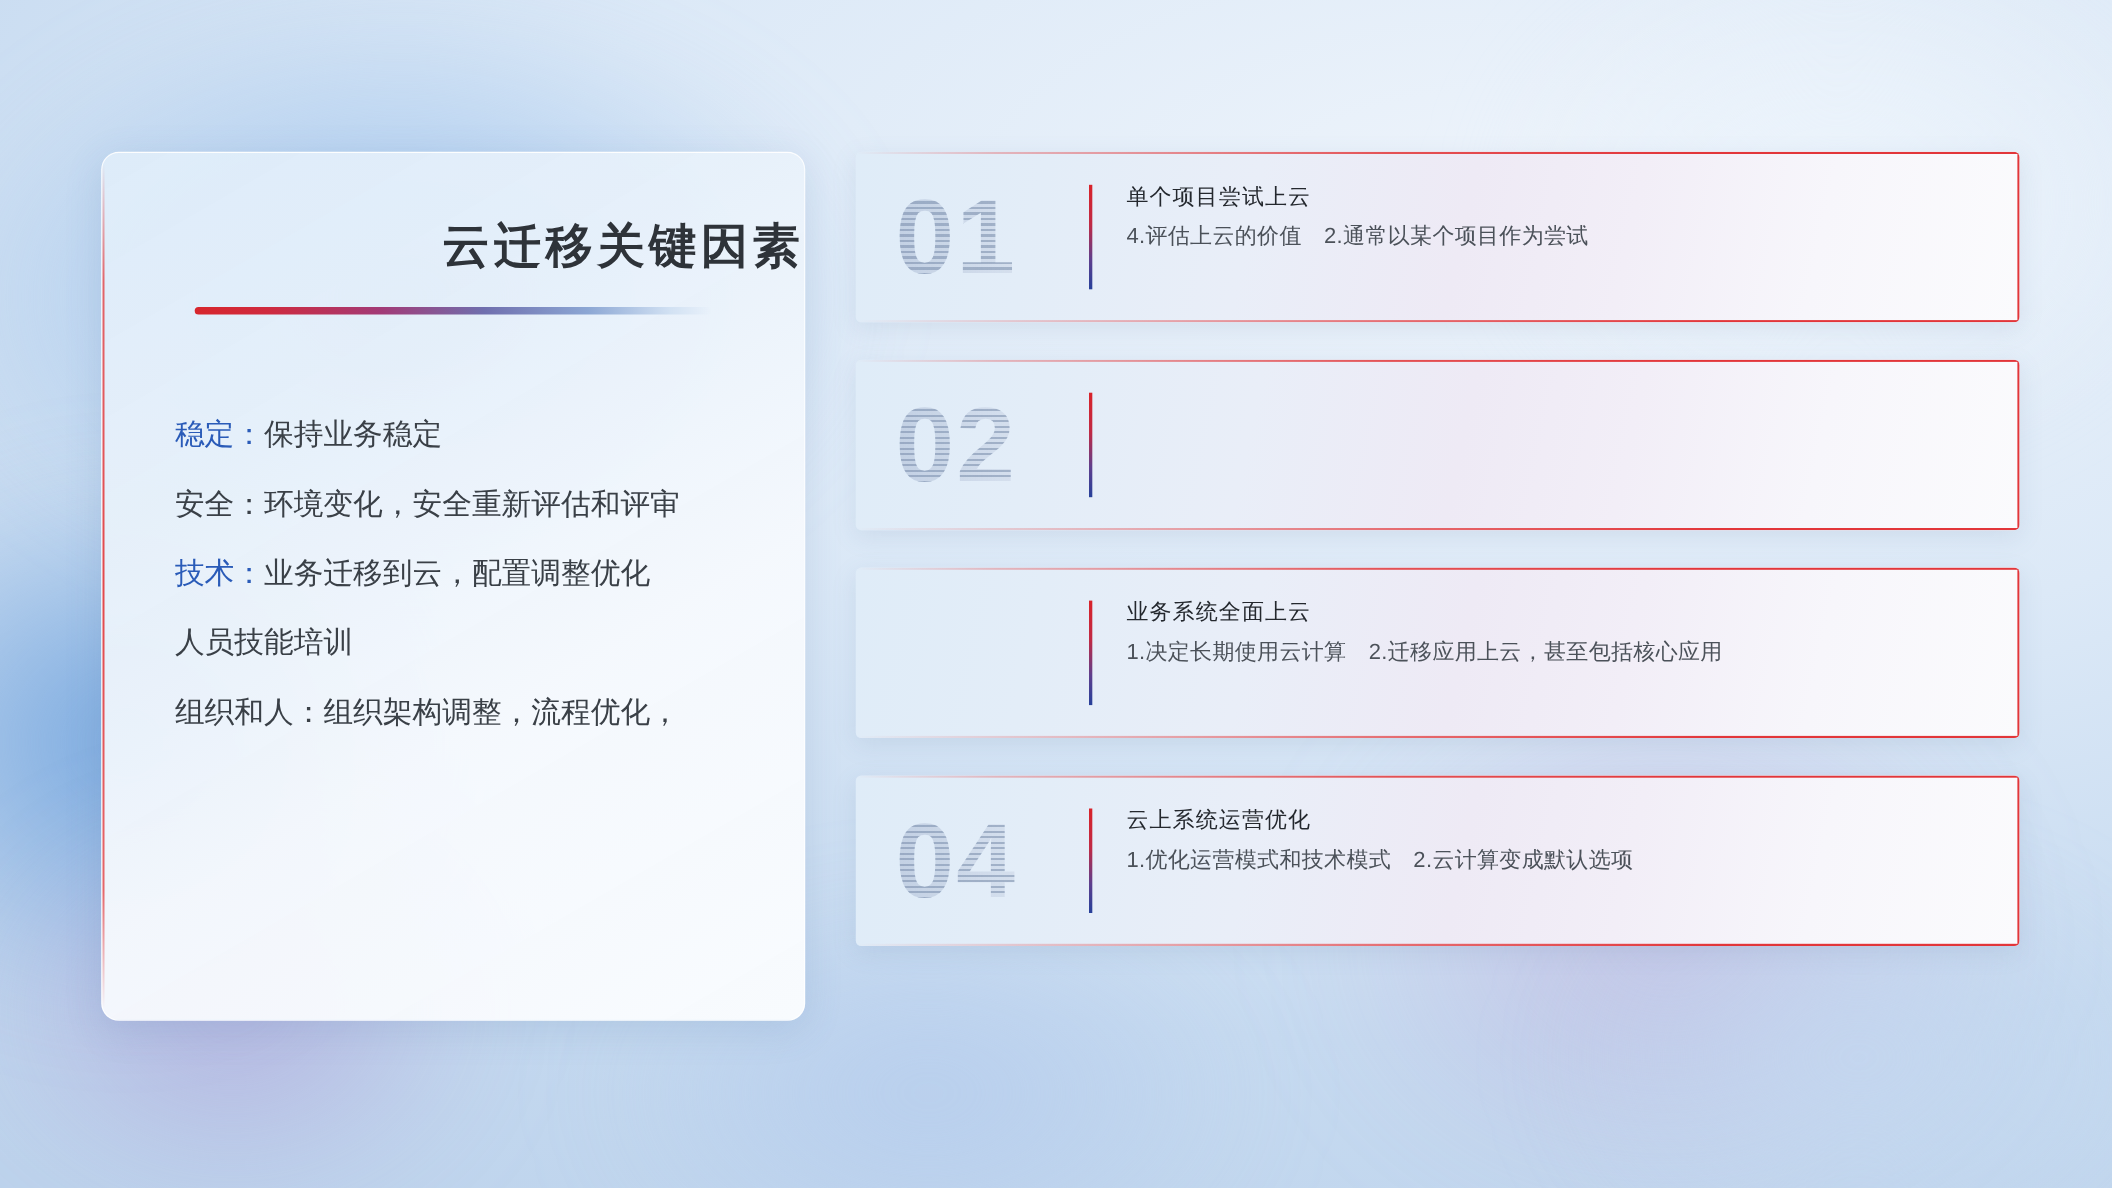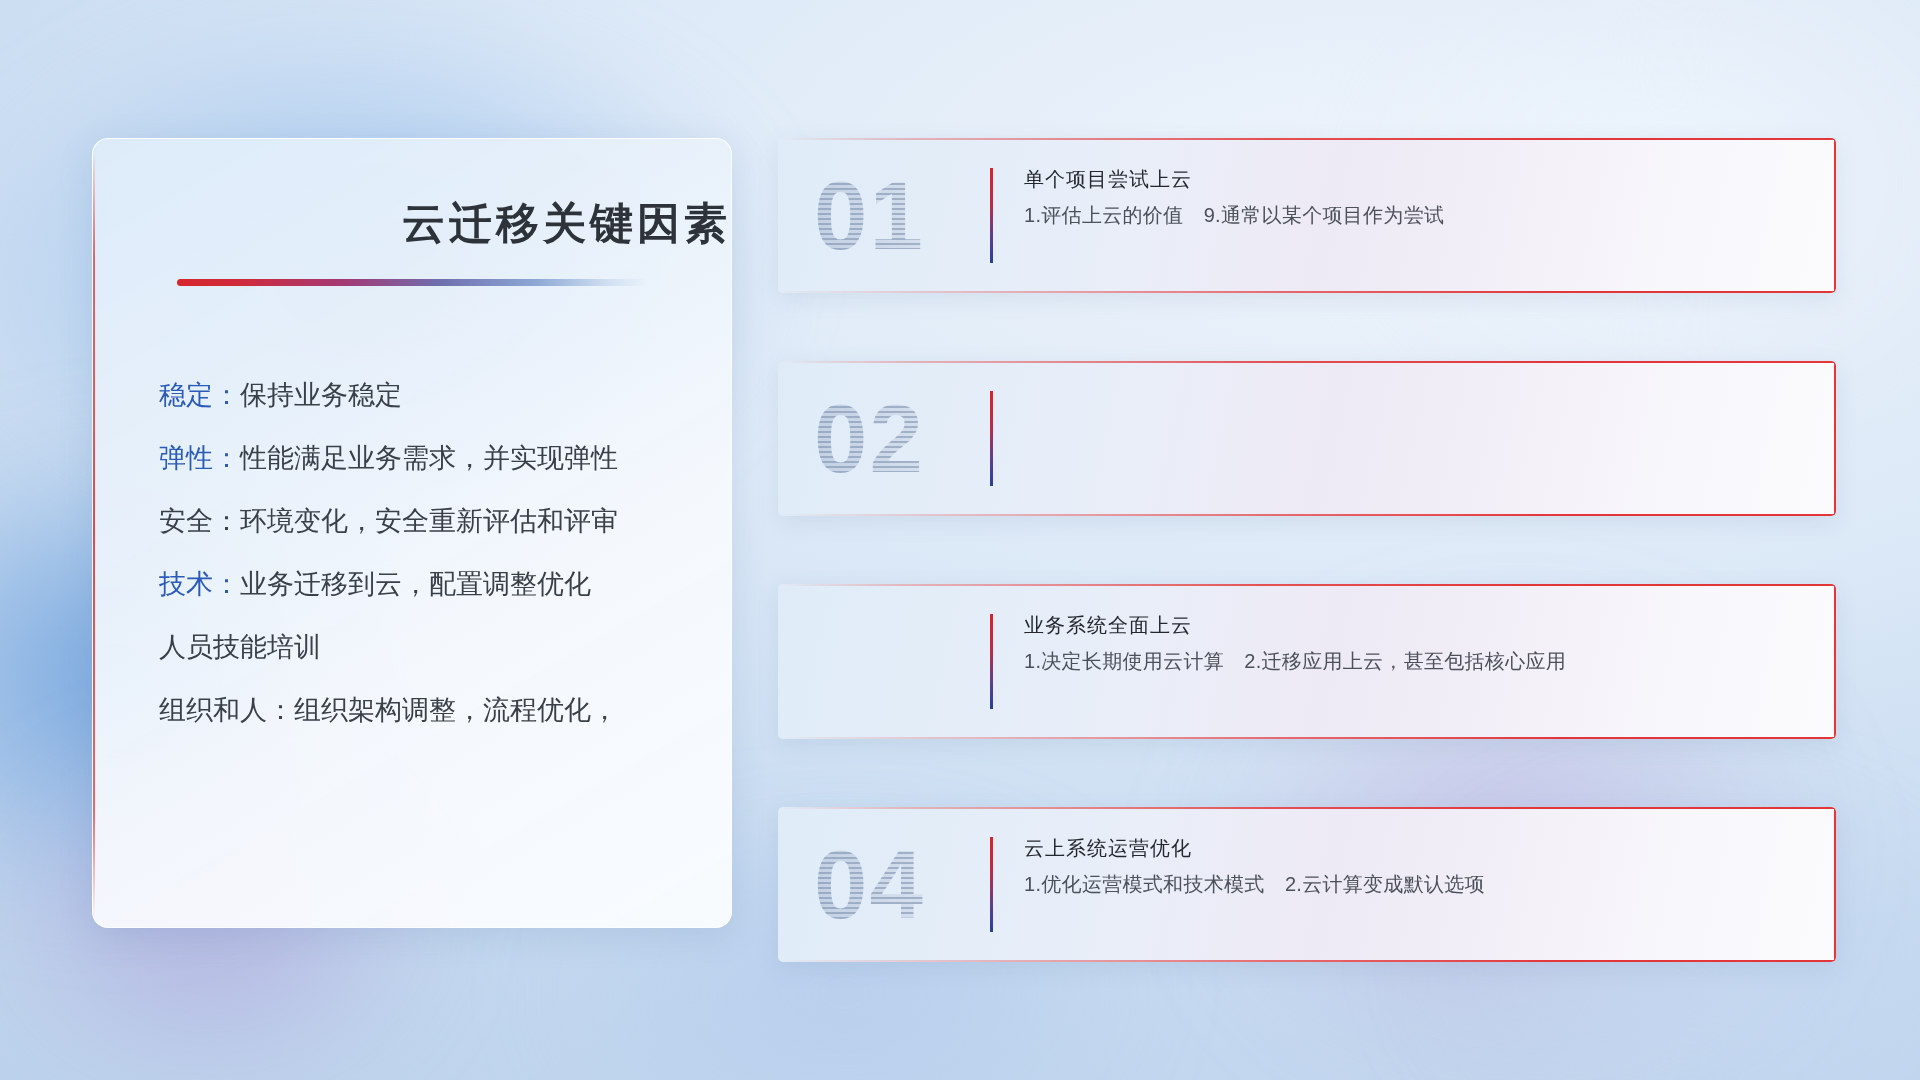--- a/index.html
+++ b/index.html
@@ -88,21 +88,21 @@
   .fact-line {
     font-size:27px; line-height:63px; color:#3a4047; white-space:nowrap;
   }
   .fact-line .k { color:#2a5bb8; }
 
   
   #cards {
     position:absolute; left:778px; top:138px; width:1058px;
   }
   .card {
-    position:relative; height:155px; margin-bottom:68px;
+    position:relative; height:155px; margin-bottom:34px;
     border-radius:5px; overflow:hidden;
     background: linear-gradient(102deg,
         #dfecf8 0%, #e3edf8 16%, #e9eef8 34%,
         #eeeaf5 52%, #f2eef7 66%, #f7f6fb 82%, #fbfbfd 100%);
     box-shadow: 0 6px 22px rgba(90,120,165,.13);
   }
   .card:last-child { margin-bottom:0; }
   .card-accent-top, .card-accent-bot {
     position:absolute; left:0; right:0; height:2px;
     background: linear-gradient(90deg,
@@ -159,38 +159,37 @@
   <div class="bg-b5"></div>
   <div class="bg-b6"></div>
   <div class="bg-b7"></div>
 </div>
 
 <section id="left-panel">
   <h1 class="panel-title">云迁移关键因素</h1>
   <div class="title-rule"></div>
   <div class="panel-body" id="facts-list">
       <div class="fact-line"><span class="k">稳定：</span><span>保持业务稳定</span></div>
-      <div class="fact-line"><span class="k">弹性：</span><span>性能满足业务需求，并实现弹性</span></div>
       <div class="fact-line"><span>安全：</span><span>环境变化，安全重新评估和评审</span></div>
       <div class="fact-line"><span class="k">技术：</span><span>业务迁移到云，配置调整优化</span></div>
       <div class="fact-line"><span></span><span>人员技能培训</span></div>
       <div class="fact-line"><span>组织和人：</span><span>组织架构调整，流程优化，</span></div>
     </div>
 </section>
 
 <section id="cards">
     <article class="card">
       <div class="card-accent-top"></div>
       <div class="card-accent-bot"></div>
       <div class="card-accent-right"></div>
       <div class="card-num">01</div>
       <div class="card-divider"></div>
       <div class="card-text">
         <div class="card-title">单个项目尝试上云</div>
-        <div class="card-sub">1.评估上云的价值　9.通常以某个项目作为尝试</div>
+        <div class="card-sub">4.评估上云的价值　2.通常以某个项目作为尝试</div>
       </div>
     </article>
     <article class="card">
       <div class="card-accent-top"></div>
       <div class="card-accent-bot"></div>
       <div class="card-accent-right"></div>
       <div class="card-num">02</div>
       <div class="card-divider"></div>
     </article>
     <article class="card">

